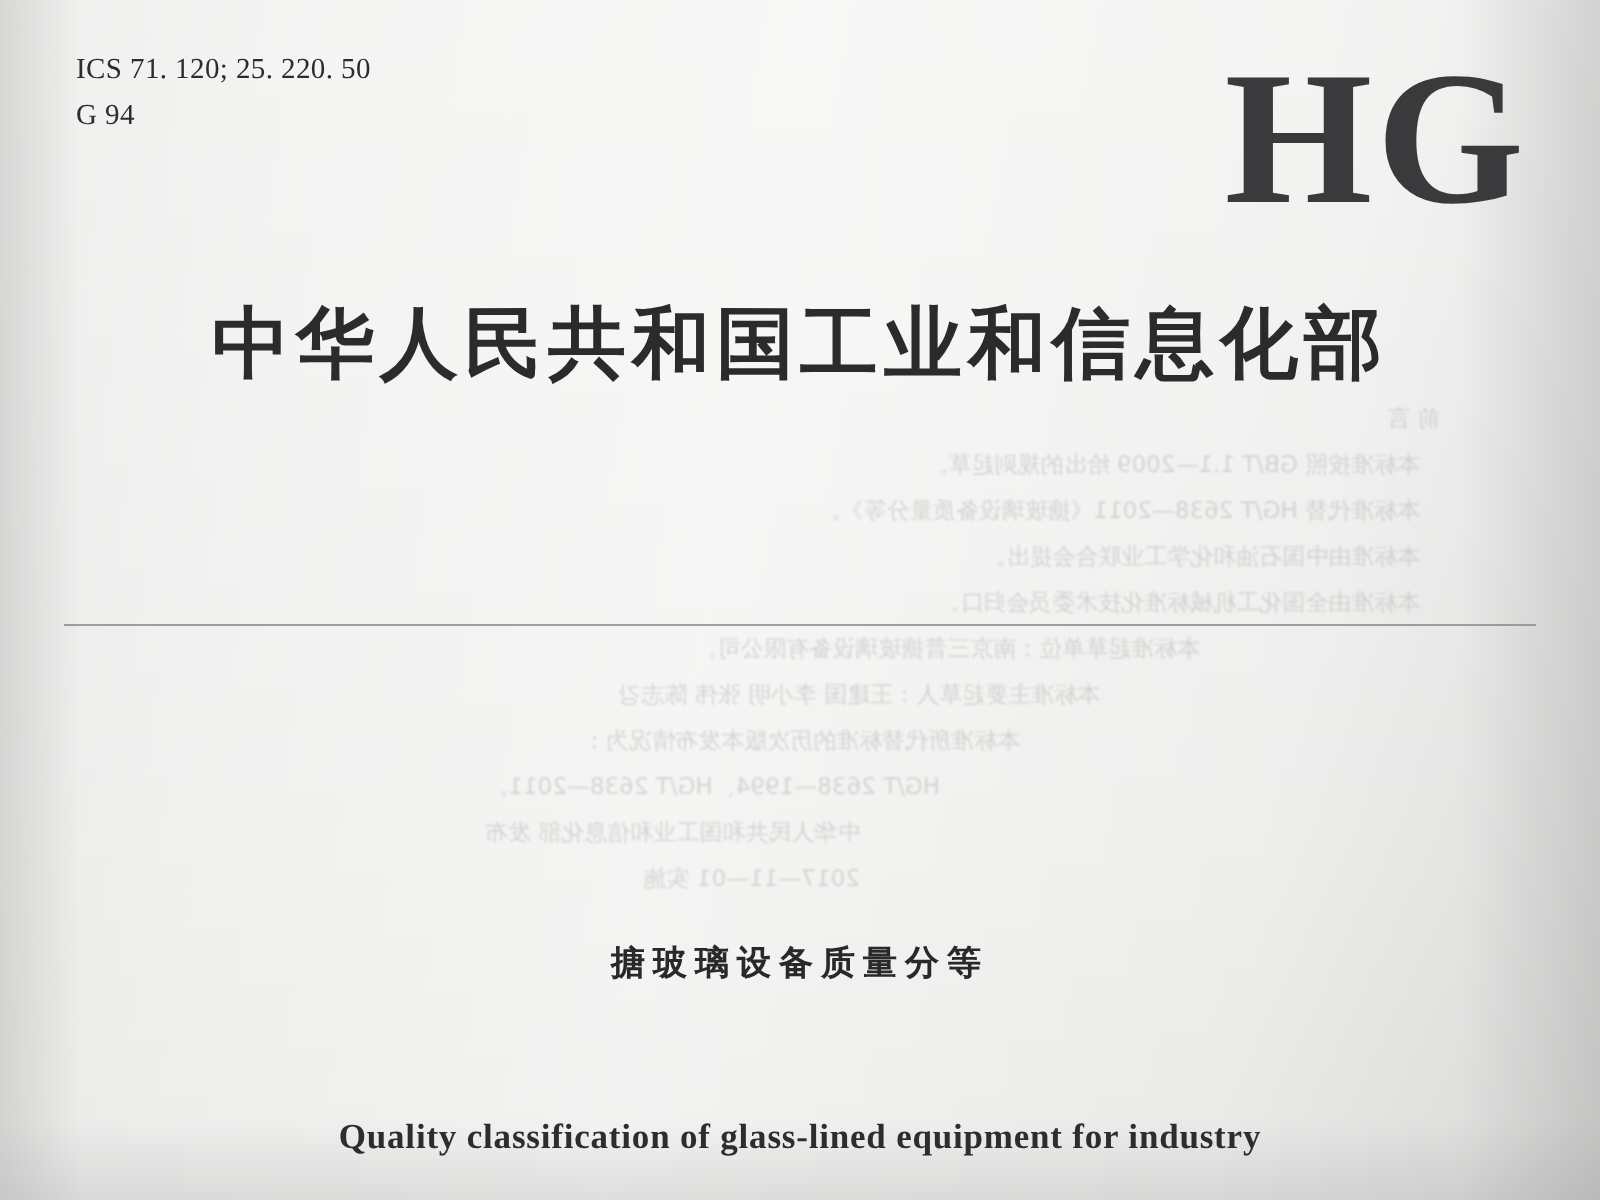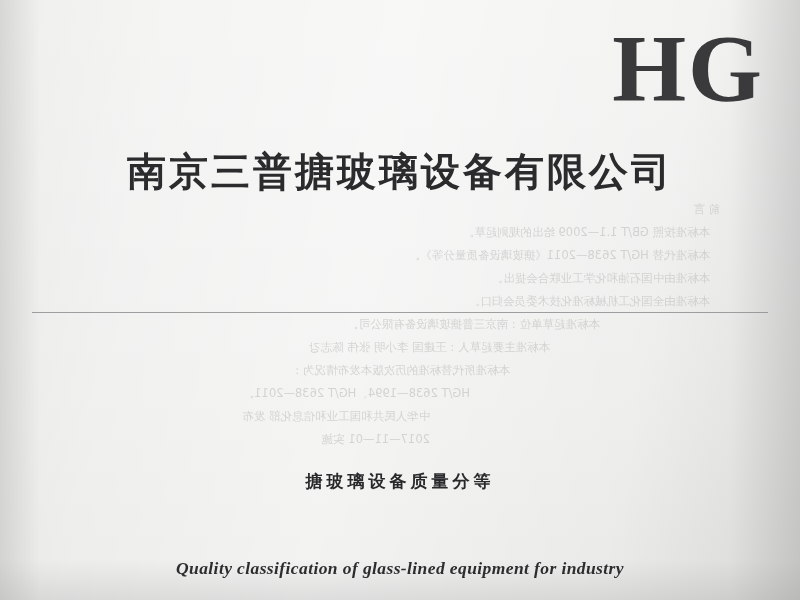--- a/index.html
+++ b/index.html
@@ -155,34 +155,35 @@
     left: 0;
     right: 0;
     top: 558px;
     text-align: center;
     font-family: "Liberation Serif", serif;
     font-weight: bold;
     font-size: 17.5px;
     letter-spacing: 0.4px;
     color: #2d2d2f;
     white-space: nowrap;
-    font-style: italic;
   }
 </style>
 </head>
 <body>
 
 <div id="page">
 
   <div class="codes">
+    <div>ICS 71. 120; 25. 220. 50</div>
+    <div>G 94</div>
   </div>
 
   <div class="hg-mark">HG</div>
 
-  <div class="cn-standard-title">南京三普搪玻璃设备有限公司</div>
+  <div class="cn-standard-title">中华人民共和国工业和信息化部</div>
 
   <div class="std-no">
   </div>
 
   <div class="rule"></div>
 
   <div class="ghost">
     <div class="i1">前 言</div>
     <div class="i2">本标准按照 GB/T 1.1—2009 给出的规则起草。</div>
     <div class="i2">本标准代替 HG/T 2638—2011《搪玻璃设备质量分等》。</div>

